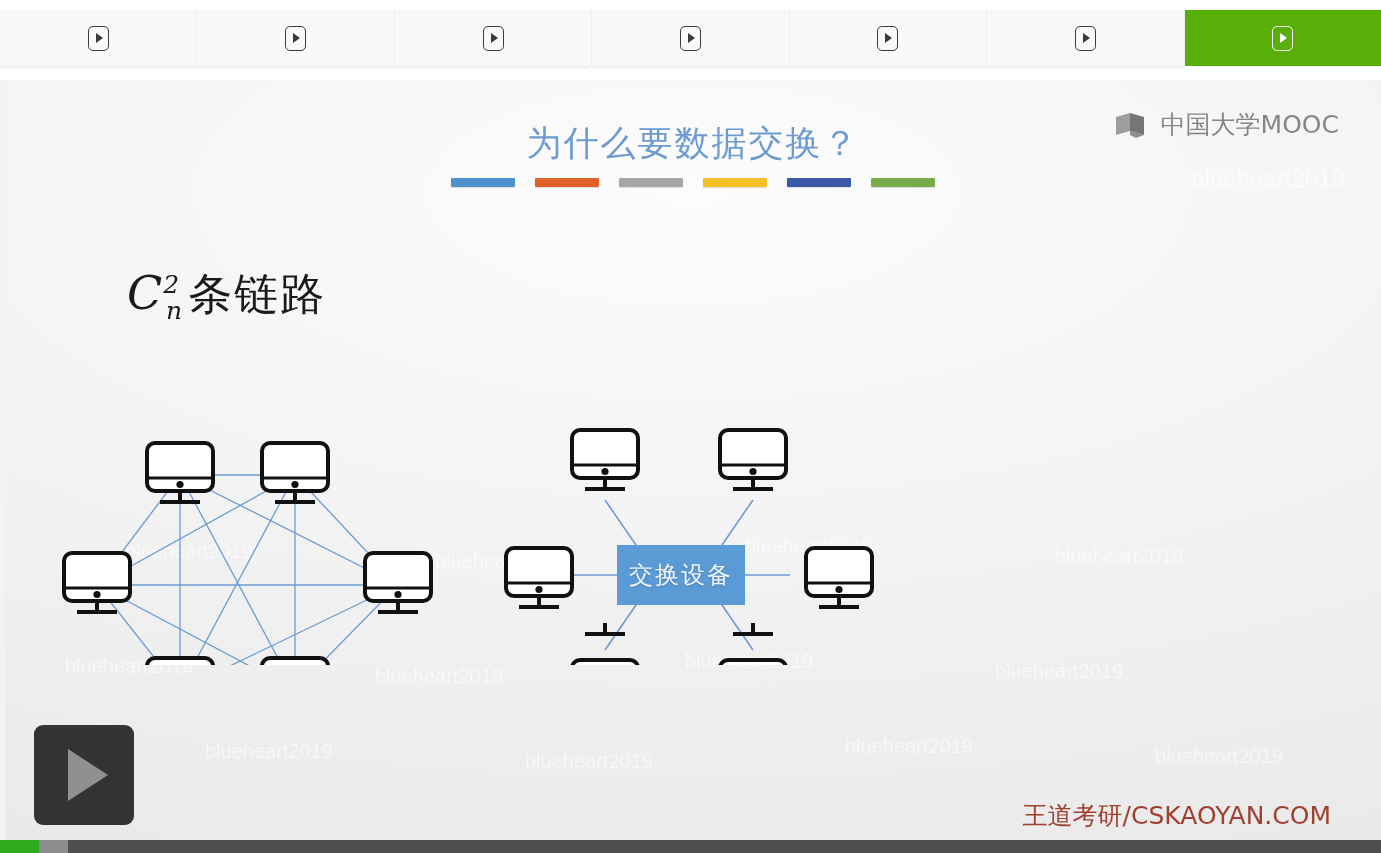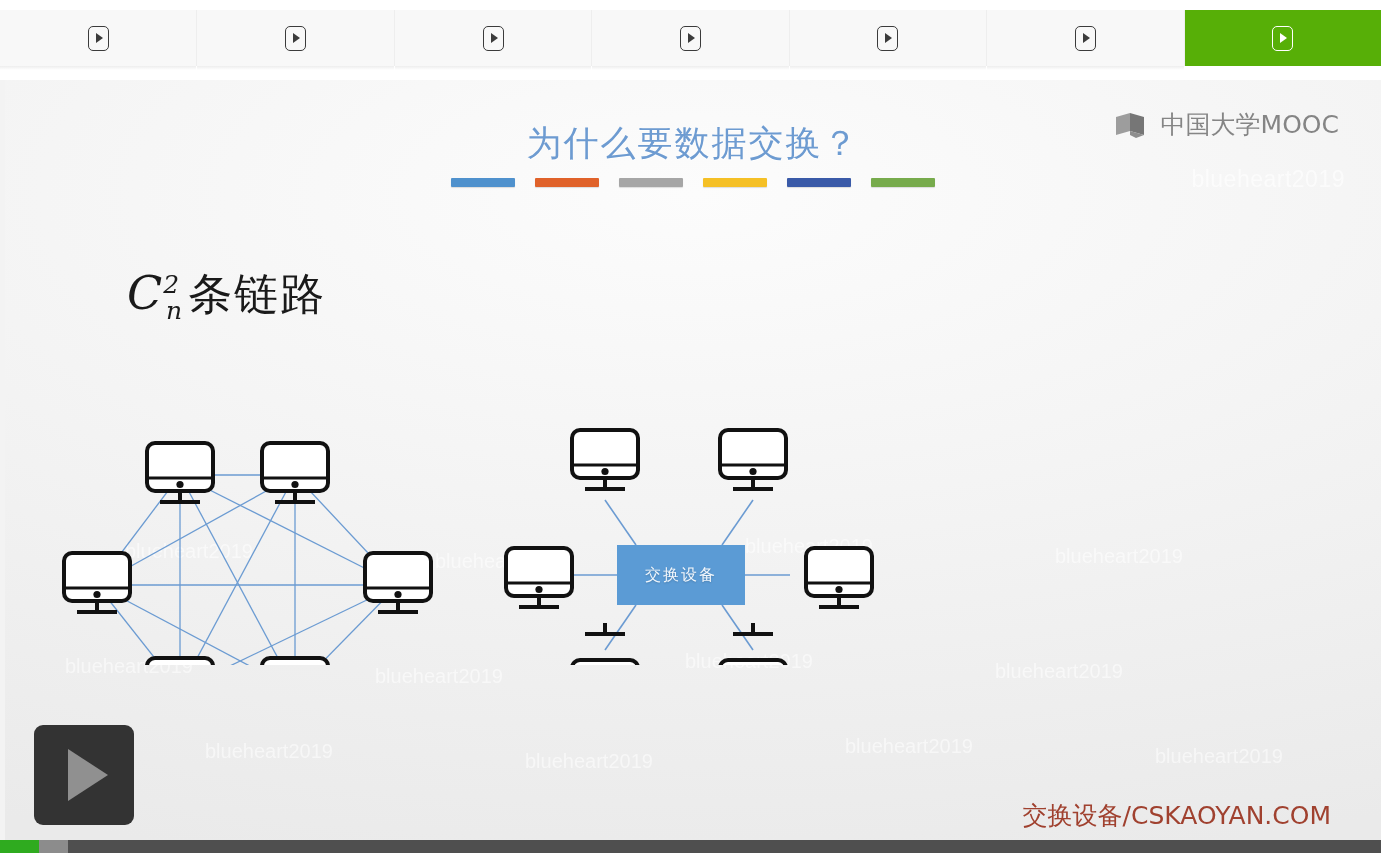--- a/index.html
+++ b/index.html
@@ -111,21 +111,21 @@
   .diagram { position: absolute; }
   .diagram svg { display:block; }
 
   
   .switch-box {
     position: absolute;
     background: #5b9bd5;
     display: flex; align-items: center; justify-content: center;
     color: #f2f7fc;
     font-family: "DejaVu Sans", "Liberation Sans", sans-serif;
-    font-size: 16px; letter-spacing: 2px;
+    font-size: 24px; letter-spacing: 2px;
     text-shadow: 0 1px 2px rgba(0,0,0,0.18);
   }
 
   
   .wm-tile {
     position: absolute;
     font-size: 20px;
     color: rgba(255,255,255,0.55);
     font-family: "Liberation Sans", sans-serif;
     white-space: nowrap;
@@ -362,21 +362,21 @@
         <svg width="420" height="60" style="margin-top:-42px;">
           <line x1="115" y1="0" x2="115" y2="10" stroke="#111" stroke-width="4"></line>
           <line x1="95" y1="11" x2="135" y2="11" stroke="#111" stroke-width="4"></line>
           <line x1="263" y1="0" x2="263" y2="10" stroke="#111" stroke-width="4"></line>
           <line x1="243" y1="11" x2="283" y2="11" stroke="#111" stroke-width="4"></line>
         </svg>
       </div>
 
       <div class="switch-box" style="left:612px; top:465px; width:128px; height:60px;">交换设备</div>
 
-      <div class="brand">交换设备/CSKAOYAN.COM</div>
+      <div class="brand">王道考研/CSKAOYAN.COM</div>
     </div>
   </div>
 
   <div class="overlay-play">
     <span class="tri2"></span>
   </div>
 
   <div class="progress">
     <div class="prog-buffer" id="prog-buffer" style="width: 4.9%; background: rgb(140, 140, 140);"></div>
     <div class="prog-played" id="prog-played" style="width: 2.8%; background: rgb(47, 171, 31);"></div>

